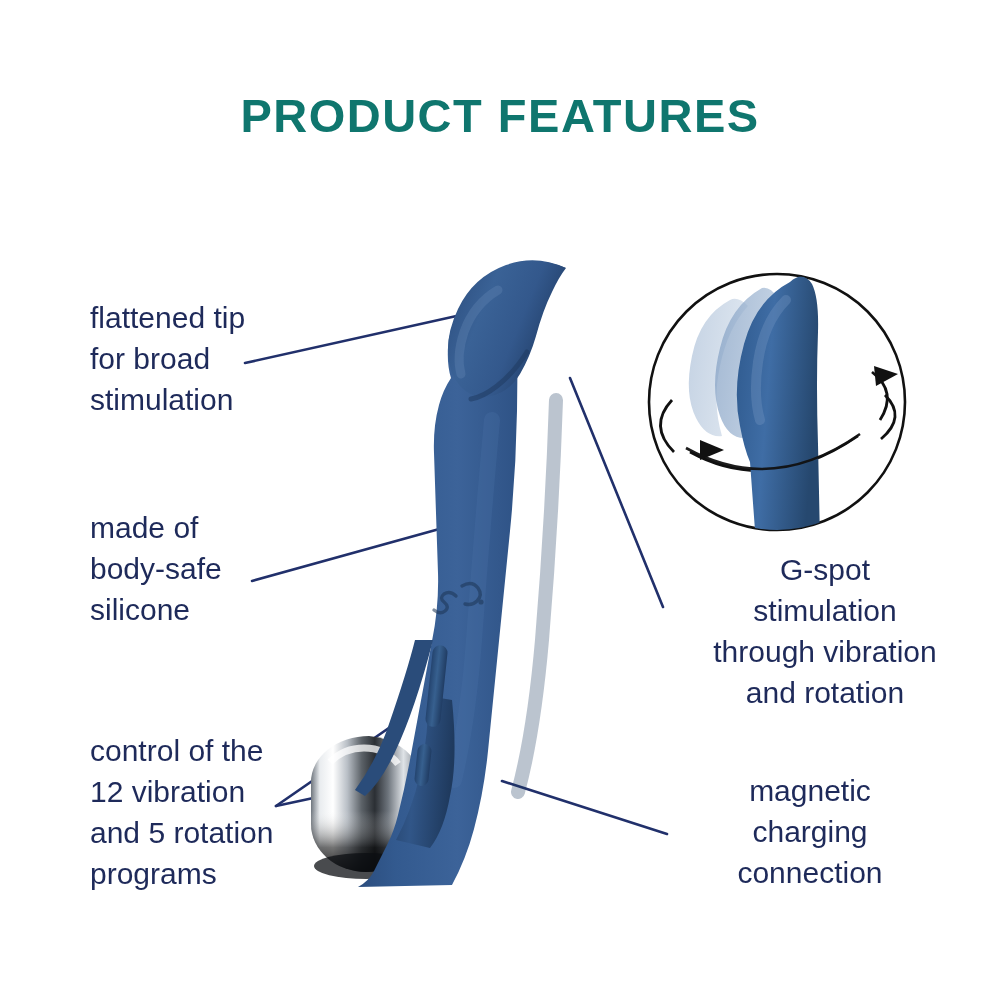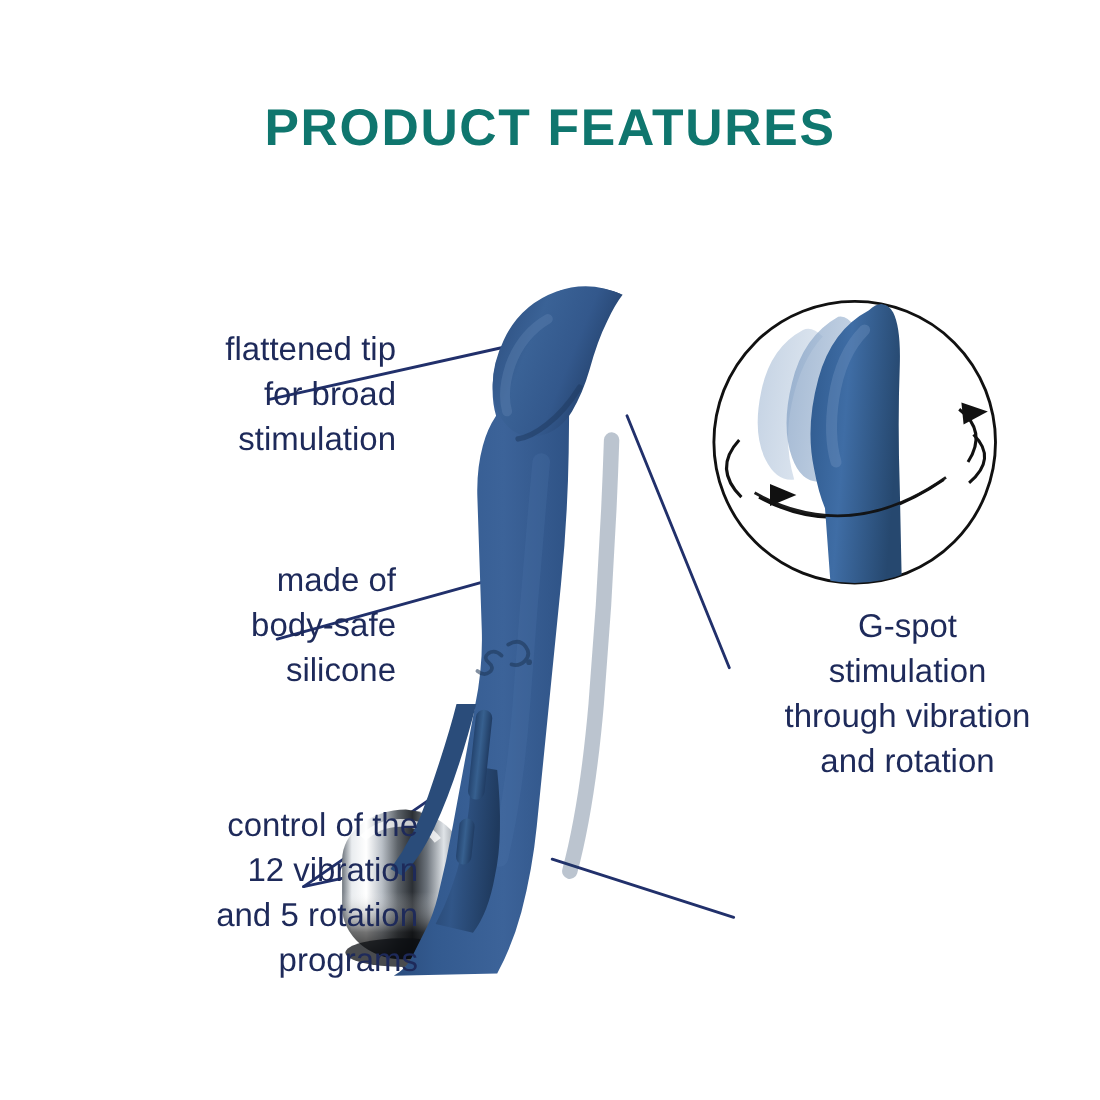--- a/index.html
+++ b/index.html
@@ -38,21 +38,21 @@
   }
   .callout {
     position: absolute;
     color: #1e2a5a;
     font-family: "Liberation Sans", sans-serif;
     font-weight: 500;
     font-size: 30px;
     line-height: 41px;
     white-space: pre-line;
   }
-  .callout-left  { text-align: right; }
+  .callout-left  { text-align: left; }
   .callout-right { text-align: center; }
 
   #cl-flattened { left: 90px;  top: 297px; width: 270px; }
   #cl-silicone  { left: 90px;  top: 507px; width: 270px; }
   #cl-controls  { left: 90px;  top: 730px; width: 290px; }
   #cl-gspot     { left: 675px; top: 549px; width: 300px; }
   #cl-magnetic  { left: 675px; top: 770px; width: 270px; }
 
   svg.art { position: absolute; left: 0; top: 0; width: 1000px; height: 1000px; }
 </style>
@@ -273,14 +273,17 @@
   <div class="callout callout-left" id="cl-controls">control of the
 12 vibration
 and 5 rotation
 programs</div>
 
   <div class="callout callout-right" id="cl-gspot">G-spot
 stimulation
 through vibration
 and rotation</div>
 
+  <div class="callout callout-right" id="cl-magnetic">magnetic
+charging
+connection</div>
 
 </div>
 
 </body></html>

